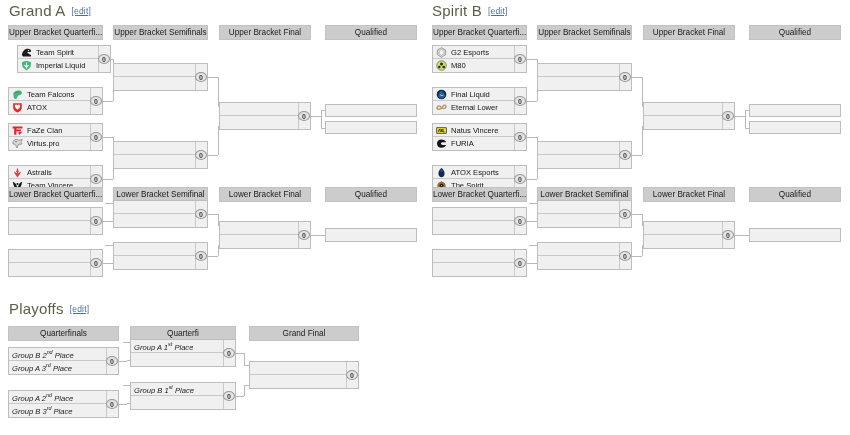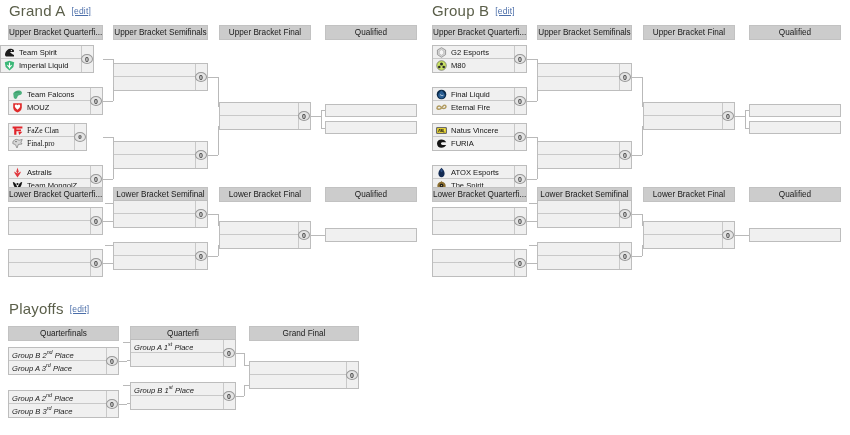--- a/index.html
+++ b/index.html
@@ -116,33 +116,33 @@
 </head>
 <body>
 
 <div class="page">
 
   <div class="section-heading" style="left:9px; top:2px;">
     <span>Grand A</span><a class="edit-link" href="#">[edit]</a>
   </div>
 
   <div class="section-heading" style="left:432px; top:2px;">
-    <span>Group B</span><a class="edit-link" href="#">[edit]</a>
+    <span>Spirit B</span><a class="edit-link" href="#">[edit]</a>
   </div>
 
   <div class="section-heading" style="left:9px; top:300px;">
     <span>Playoffs</span><a class="edit-link" href="#">[edit]</a>
   </div>
 
   <div id="bracket-root">
       <div class="round-header" style="left:8px;top:25px;width:95px;">Upper Bracket Quarterfi...</div>
       <div class="round-header" style="left:113px;top:25px;width:95px;">Upper Bracket Semifinals</div>
       <div class="round-header" style="left:219px;top:25px;width:92px;">Upper Bracket Final</div>
       <div class="round-header" style="left:325px;top:25px;width:92px;">Qualified</div>
-      <div class="match" style="left:0;top:45px;width:94px;height:28px;">
+      <div class="match" style="left:17px;top:45px;width:94px;height:28px;">
         <div class="rows" style="height:100%;">
           <div class="opp top">
             <span class="logo">
               <svg width="11" height="11" viewBox="0 0 11 11">
                 <use href="#ic-team-spirit-logo"></use>
               </svg>
             </span>
             <span class="name">Team Spirit</span>
           </div>
           <div class="opp bottom">
@@ -166,43 +166,43 @@
               </svg>
             </span>
             <span class="name">Team Falcons</span>
           </div>
           <div class="opp bottom">
             <span class="logo">
               <svg width="11" height="11" viewBox="0 0 11 11">
                 <use href="#ic-mouz-logo"></use>
               </svg>
             </span>
-            <span class="name">MOUZ</span>
-          </div>
-        </div>
-        <div class="score-col"></div>
-        <div class="mid-marker">0</div>
-      </div>
-      <div class="match" style="left:8px;top:123px;width:79px;height:28px;font-family:Liberation Serif, serif;">
+            <span class="name">ATOX</span>
+          </div>
+        </div>
+        <div class="score-col"></div>
+        <div class="mid-marker">0</div>
+      </div>
+      <div class="match" style="left:8px;top:123px;width:95px;height:28px;">
         <div class="rows" style="height:100%;">
           <div class="opp top">
             <span class="logo">
               <svg width="11" height="11" viewBox="0 0 11 11">
                 <use href="#ic-faze-clan-logo"></use>
               </svg>
             </span>
             <span class="name">FaZe Clan</span>
           </div>
           <div class="opp bottom">
             <span class="logo">
               <svg width="11" height="11" viewBox="0 0 11 11">
                 <use href="#ic-virtus-pro-logo"></use>
               </svg>
             </span>
-            <span class="name">Final.pro</span>
+            <span class="name">Virtus.pro</span>
           </div>
         </div>
         <div class="score-col"></div>
         <div class="mid-marker">0</div>
       </div>
       <div class="match" style="left:8px;top:165px;width:95px;height:28px;">
         <div class="rows" style="height:100%;">
           <div class="opp top">
             <span class="logo">
               <svg width="11" height="11" viewBox="0 0 11 11">
@@ -210,21 +210,21 @@
               </svg>
             </span>
             <span class="name">Astralis</span>
           </div>
           <div class="opp bottom">
             <span class="logo">
               <svg width="11" height="11" viewBox="0 0 11 11">
                 <use href="#ic-team-vitality-logo"></use>
               </svg>
             </span>
-            <span class="name">Team MongolZ</span>
+            <span class="name">Team Vincere</span>
           </div>
         </div>
         <div class="score-col"></div>
         <div class="mid-marker">0</div>
       </div>
       <div class="match" style="left:113px;top:63px;width:95px;height:28px;">
         <div class="rows" style="height:100%;">
           <div class="opp top">
             <span class="name"></span>
           </div>
@@ -416,21 +416,21 @@
               </svg>
             </span>
             <span class="name">Final Liquid</span>
           </div>
           <div class="opp bottom">
             <span class="logo">
               <svg width="11" height="11" viewBox="0 0 11 11">
                 <use href="#ic-eternal-fire-logo"></use>
               </svg>
             </span>
-            <span class="name">Eternal Fire</span>
+            <span class="name">Eternal Lower</span>
           </div>
         </div>
         <div class="score-col"></div>
         <div class="mid-marker">0</div>
       </div>
       <div class="match" style="left:432px;top:123px;width:95px;height:28px;">
         <div class="rows" style="height:100%;">
           <div class="opp top">
             <span class="logo">
               <svg width="11" height="11" viewBox="0 0 11 11">

